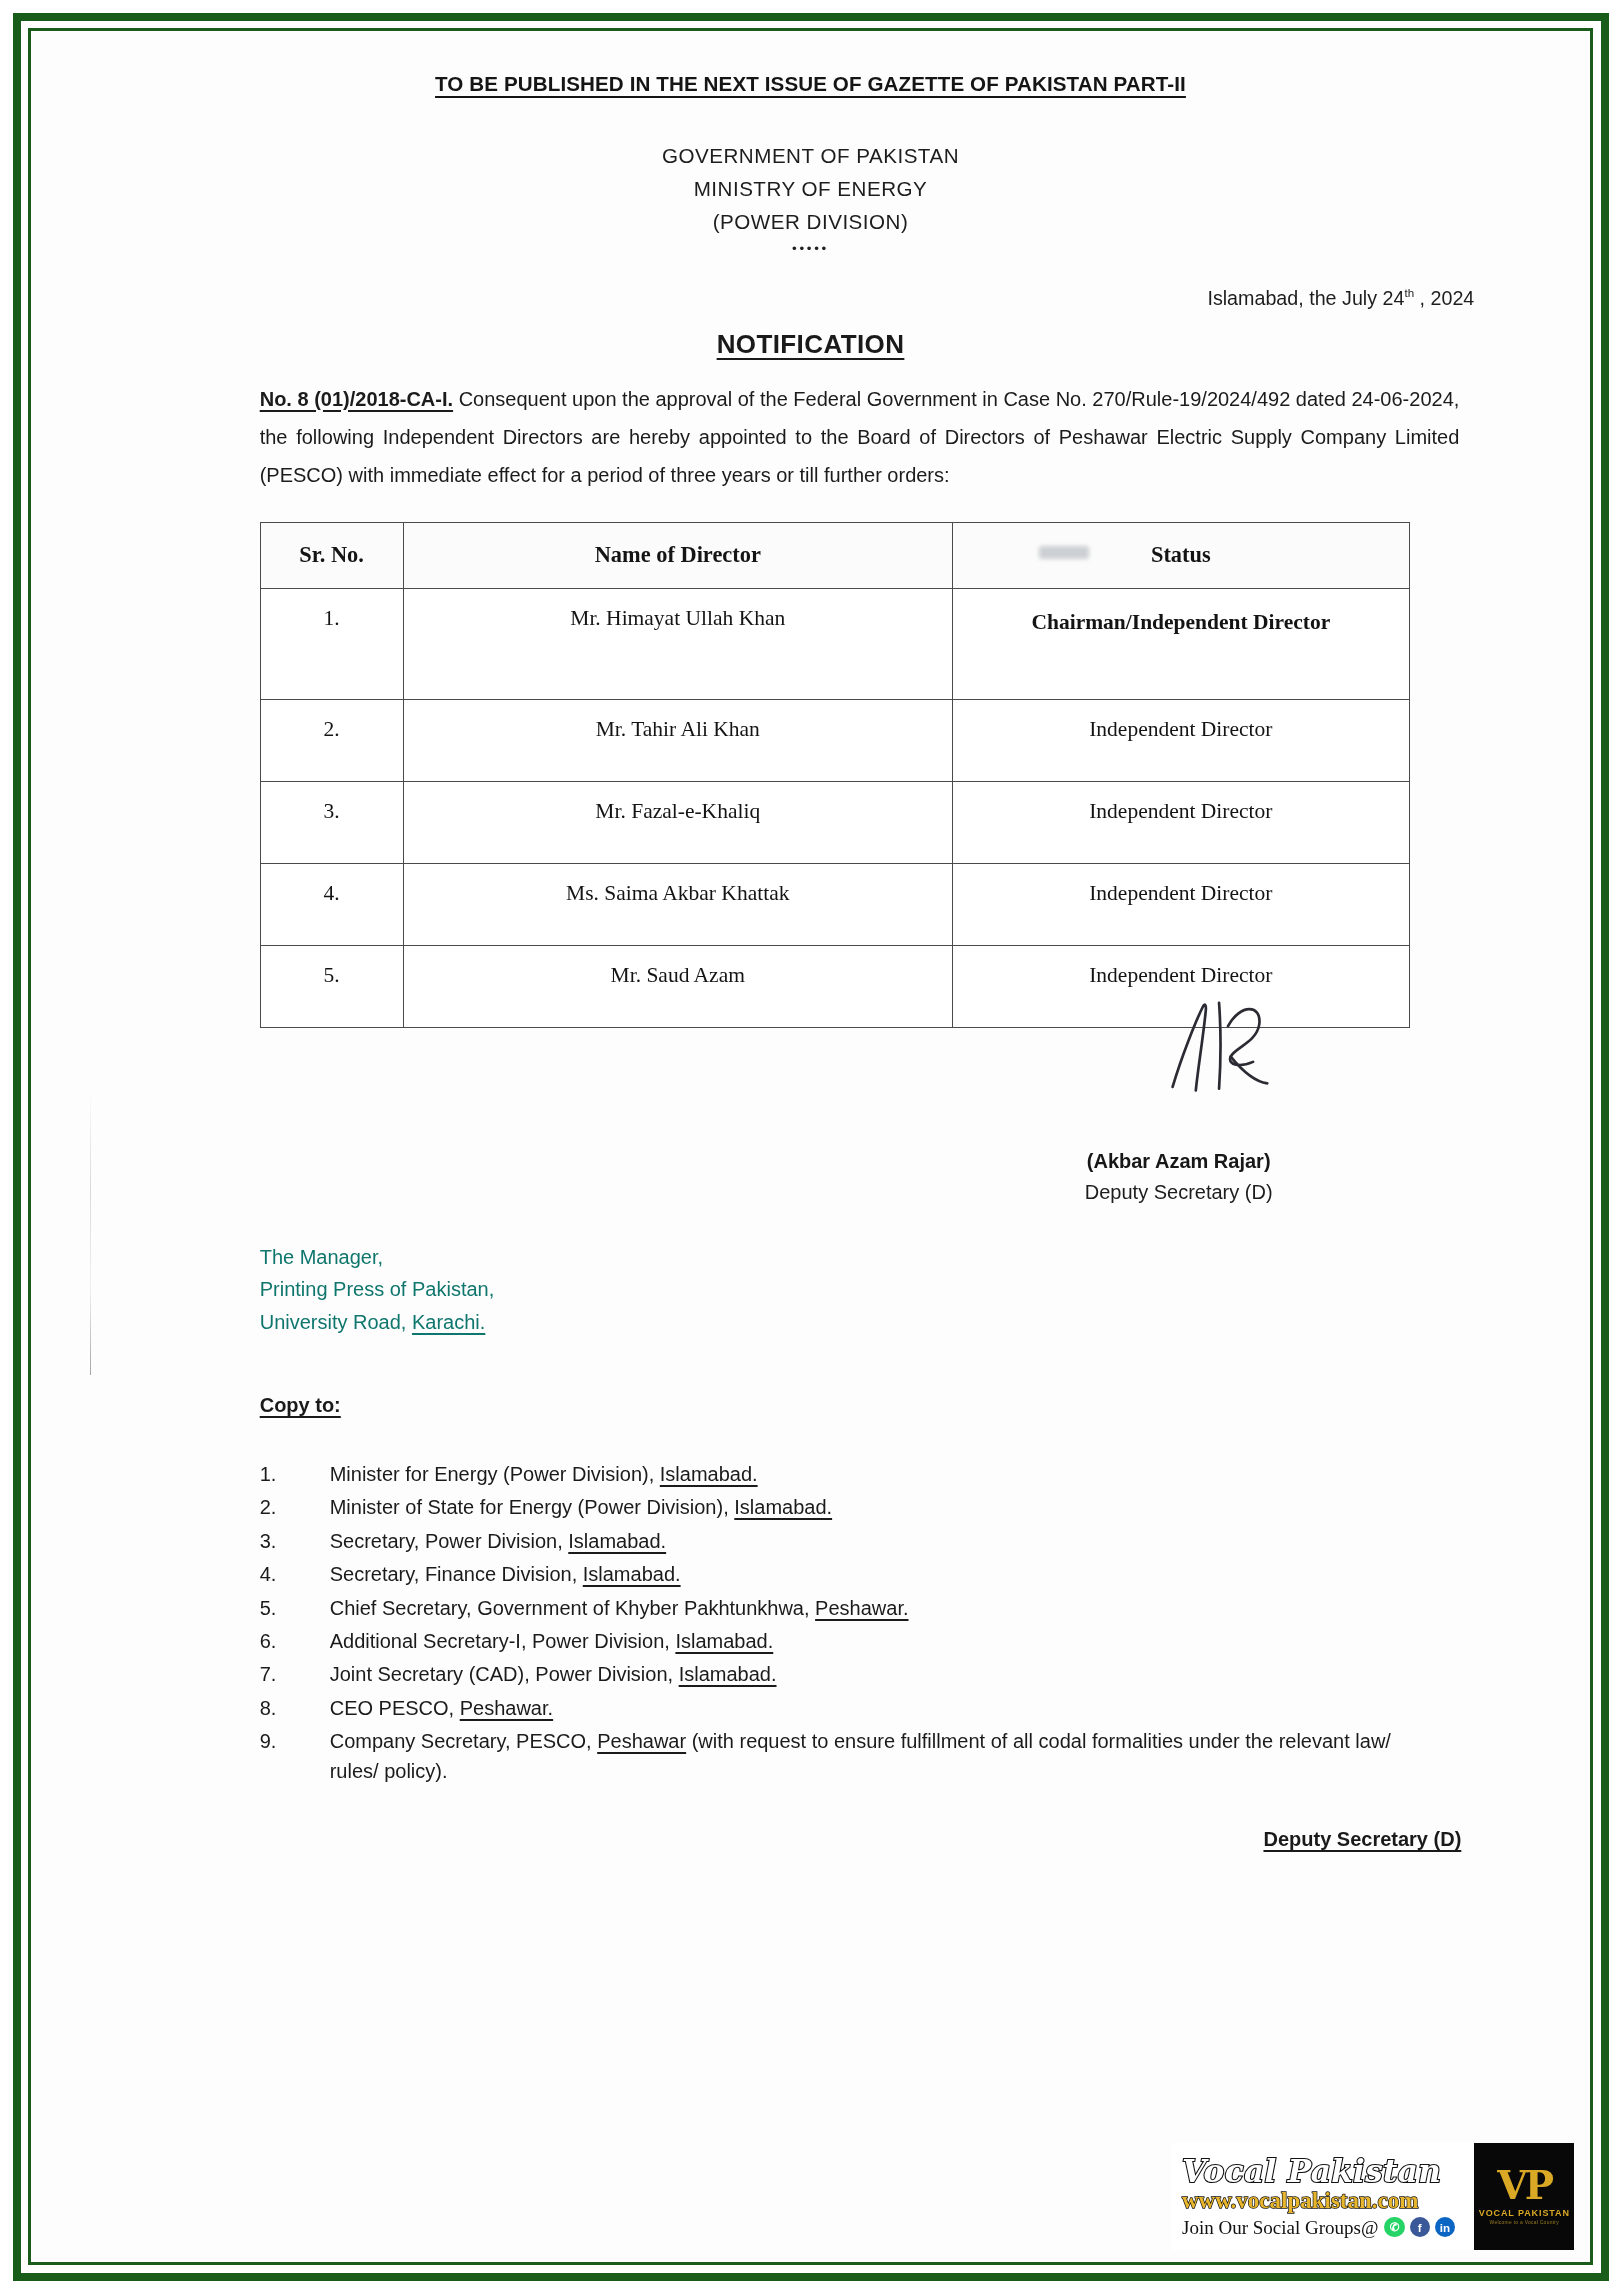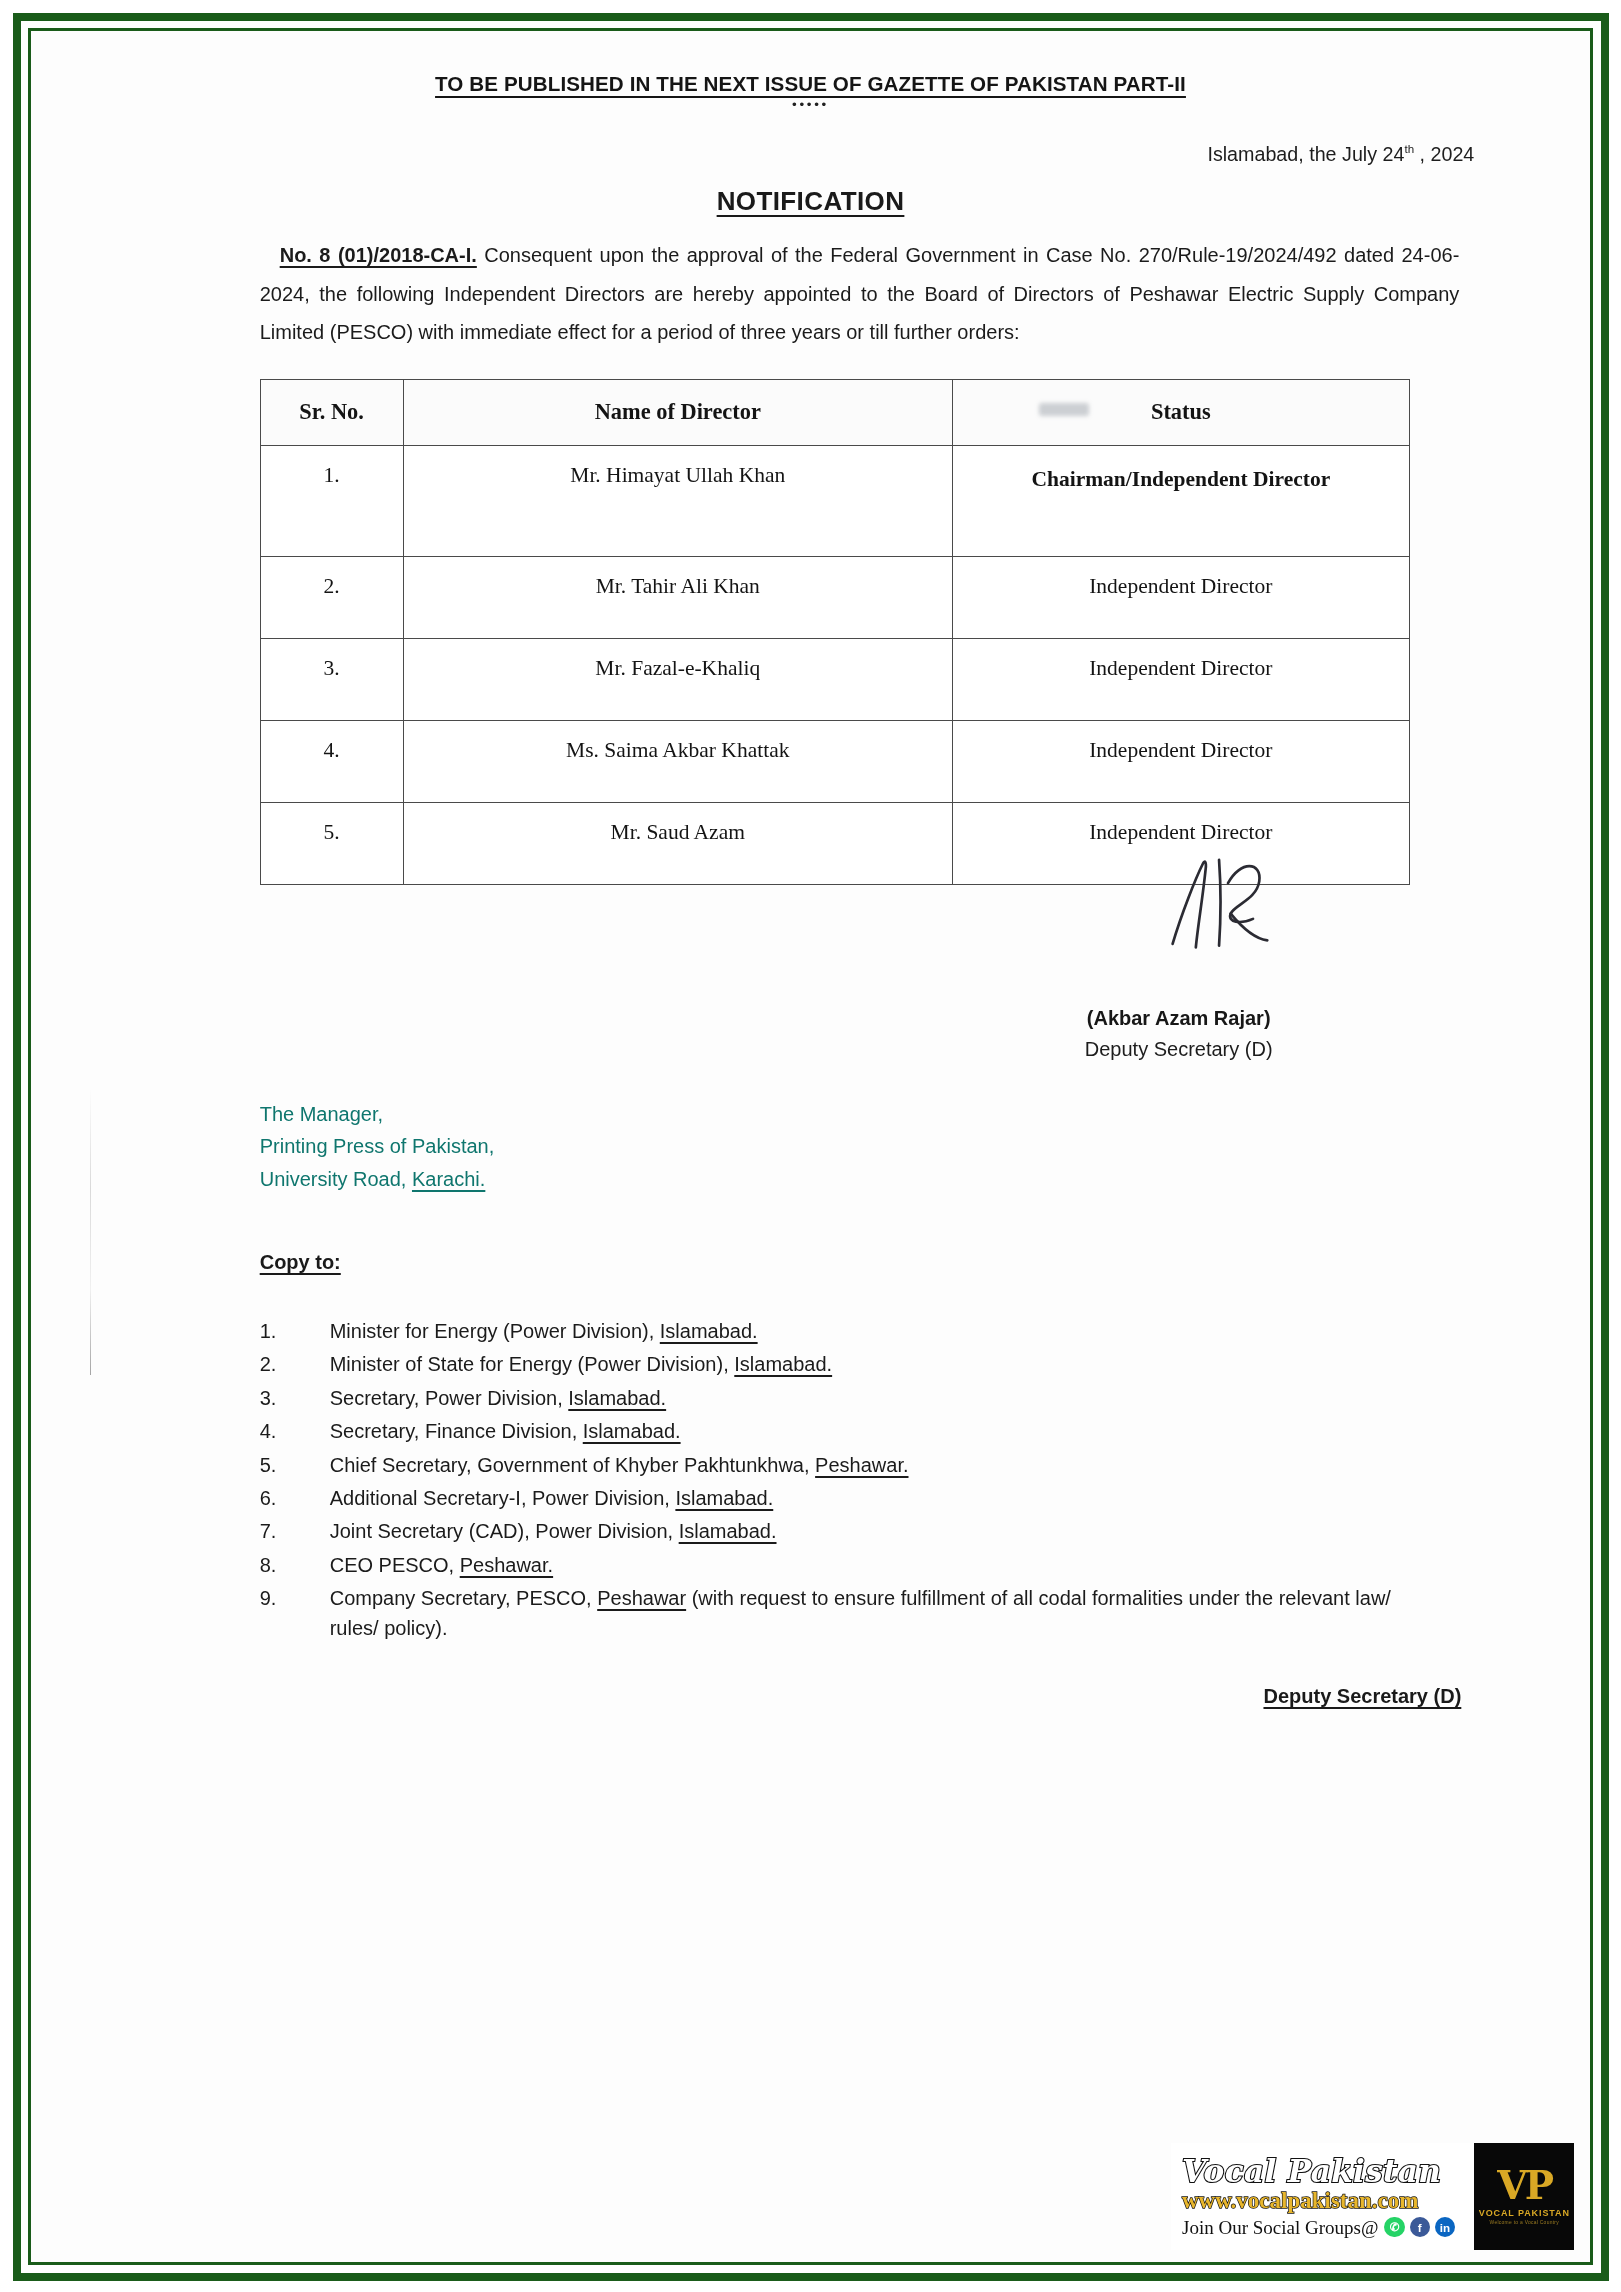--- a/index.html
+++ b/index.html
@@ -99,21 +99,20 @@
     margin: 19.7px 131px 0 229px;
     font-size: 20px;
     line-height: 1.92;
     text-align: justify;
     color: #1b1b1b;
   }
   .ref-no {
     font-weight: bold;
     text-decoration: underline;
     text-underline-offset: 3.6px;
-    margin-left: 20px;
   }
 
   
   .dir-table-wrap {
     margin: 27px 0 0 229px;
     width: 1150px;
   }
   table.dir-table {
     border-collapse: collapse;
     width: 100%;
@@ -332,20 +331,25 @@
 <div class="page-frame">
   <div class="page-frame-inner">
     <div class="sheet">
 
       <div class="scan-artifact-line"></div>
 
       <div class="doc">
 
         <div class="hdr-pub">TO BE PUBLISHED IN THE NEXT ISSUE OF GAZETTE OF PAKISTAN PART-II</div>
 
+        <div class="gov-block">
+          <div>GOVERNMENT OF PAKISTAN</div>
+          <div>MINISTRY OF ENERGY</div>
+          <div>(POWER DIVISION)</div>
+        </div>
         <div class="stars">•••••</div>
 
         <div class="dateline"><span>Islamabad, the July 24</span><sup>th</sup><span> , 2024</span></div>
 
         <div class="notif-title">NOTIFICATION</div>
 
         <div class="body-para"><span class="ref-no">No. 8 (01)/2018-CA-I.</span><span> Consequent upon the approval of the Federal Government in Case No. 270/Rule-19/2024/492 dated 24-06-2024, the following Independent Directors are hereby appointed to the Board of Directors of Peshawar Electric Supply Company Limited (PESCO) with immediate effect for a period of three years or till further orders:</span></div>
 
         <div class="dir-table-wrap">
           <table class="dir-table">

